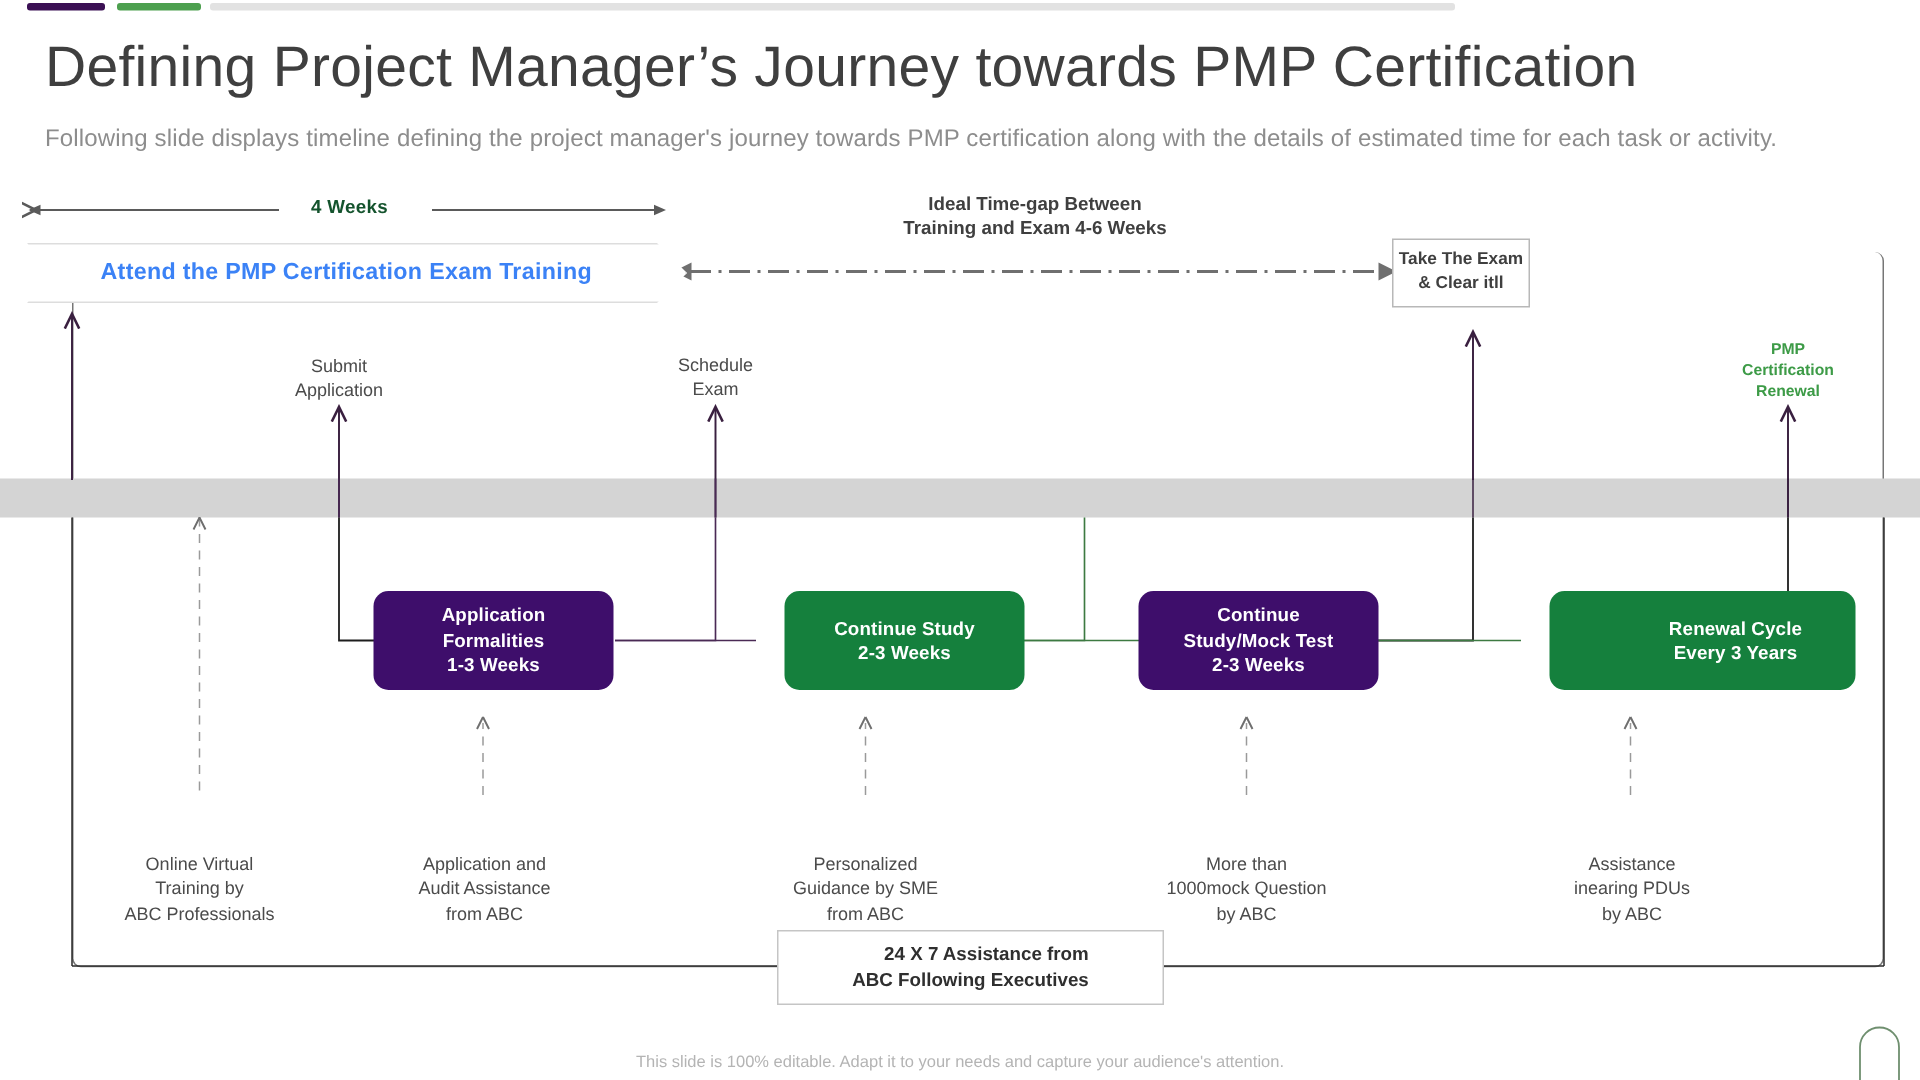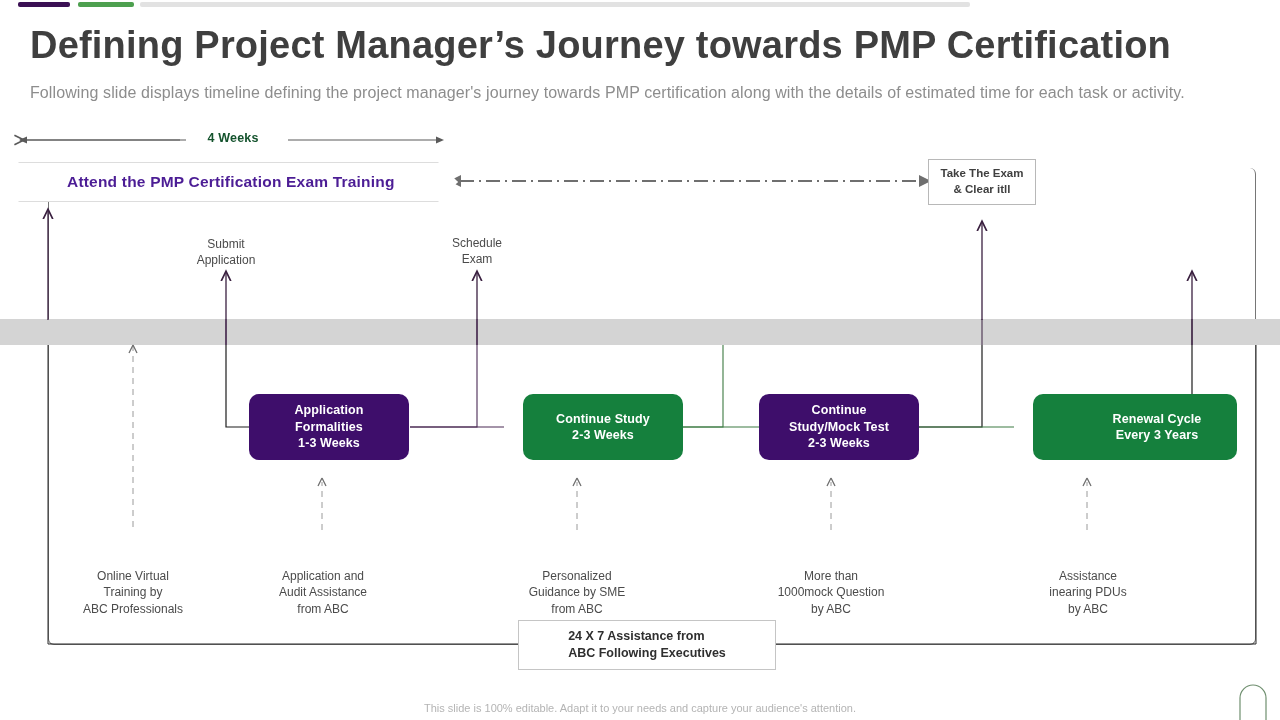--- a/index.html
+++ b/index.html
@@ -11,21 +11,21 @@
 
   
   .topbar{position:absolute;top:2px;height:5px;border-radius:2px;}
   .topbar.purple{left:18px;width:52px;background:#3b1054;}
   .topbar.green{left:78px;width:56px;background:#4da04f;}
   .topbar.grey{left:140px;width:830px;background:#e2e2e2;}
 
   
   .title{
     position:absolute;left:30px;top:24px;width:1220px;
-    font-size:38px;font-weight:700;letter-spacing:.2px;color:#3f3f3f;
+    font-size:38px;font-weight:400;letter-spacing:.2px;color:#3f3f3f;
     font-family:"Liberation Sans", sans-serif;line-height:1.15;
     white-space:nowrap;
   }
   .subtitle{
     position:absolute;left:30px;top:84px;width:1180px;
     font-size:16px;color:#8d8d8d;letter-spacing:.1px;
   }
 
   
   .frame{
@@ -45,32 +45,32 @@
   }
 
   
   .chevron{
     position:absolute;left:18px;top:162px;width:440px;height:40px;
     background:#ffffff;border:1px solid #dddddd;box-sizing:border-box;
     clip-path:polygon(0 0,420px 0,440px 50%,420px 100%,0 100%,20px 50%);
   }
   .chevron span{
     position:absolute;left:48px;top:50%;transform:translateY(-50%);
-    font-size:15.5px;font-weight:bold;color:#4c1d95;letter-spacing:.2px;white-space:nowrap;
+    font-size:15.5px;font-weight:bold;color:#3b82f6;letter-spacing:.2px;white-space:nowrap;
   }
 
   
   .gaplabel{
     position:absolute;left:540px;top:128px;width:300px;text-align:center;
     font-size:12.5px;font-weight:bold;color:#3f3f3f;line-height:1.3;
   }
 
   
   .exambox{
-    position:absolute;left:928px;top:159px;width:108px;height:46px;
+    position:absolute;left:928px;top:159px;width:92px;height:46px;
     border:1px solid #b8b8b8;box-sizing:border-box;background:#fff;
     display:flex;align-items:center;justify-content:center;text-align:center;
     font-size:11.5px;font-weight:bold;color:#3f3f3f;line-height:1.35;
   }
 
   
   .callout{position:absolute;text-align:center;font-size:12px;color:#4b4b4b;line-height:1.35;}
   .callout.green{color:#3d9b47;font-weight:bold;font-size:10.5px;}
 
   
@@ -85,21 +85,21 @@
   
   .desc{
     position:absolute;top:568px;width:190px;text-align:center;
     font-size:12px;color:#4b4b4b;line-height:1.37;
   }
 
   
   .support{
     position:absolute;left:518px;top:620px;width:258px;height:50px;
     border:1px solid #c5c5c5;box-sizing:border-box;background:#fff;
-    display:flex;align-items:center;justify-content:center;text-align:left;
+    display:flex;align-items:center;justify-content:center;text-align:right;
     font-size:12.5px;font-weight:bold;color:#2f2f2f;line-height:1.35;
   }
 
   
   .footer{
     position:absolute;left:0;top:702px;width:1280px;text-align:center;
     font-size:11px;color:#b4b4b4;
   }
   .logo{position:absolute;right:10px;bottom:0px;width:34px;height:40px;}
 
@@ -199,36 +199,43 @@
 
   <div class="measure">
     <div class="lbl">4 Weeks</div>
   </div>
 
   <div class="chevron">
     <span>Attend the PMP Certification  Exam Training</span>
   </div>
 
   <div class="gaplabel">
+    <div>Ideal Time-gap Between</div>
+    <div>Training and Exam 4-6 Weeks</div>
   </div>
 
   <div class="exambox">
     <div>
       <div>Take The Exam</div>
       <div>&amp; Clear itll</div>
     </div>
   </div>
 
   <div class="callout" style="left:166px;top:236px;width:120px;">
     <div>Submit</div>
     <div>Application</div>
   </div>
   <div class="callout" style="left:417px;top:235px;width:120px;">
     <div>Schedule</div>
     <div>Exam</div>
+  </div>
+  <div class="callout green" style="left:1132px;top:226px;width:120px;">
+    <div>PMP</div>
+    <div>Certification</div>
+    <div>Renewal</div>
   </div>
 
   <div class="stage purple" style="left:249px;">
     <div>
       <div>Application</div>
       <div>Formalities</div>
       <div>1-3 Weeks</div>
     </div>
   </div>
   <div class="stage green" style="left:504px;">

